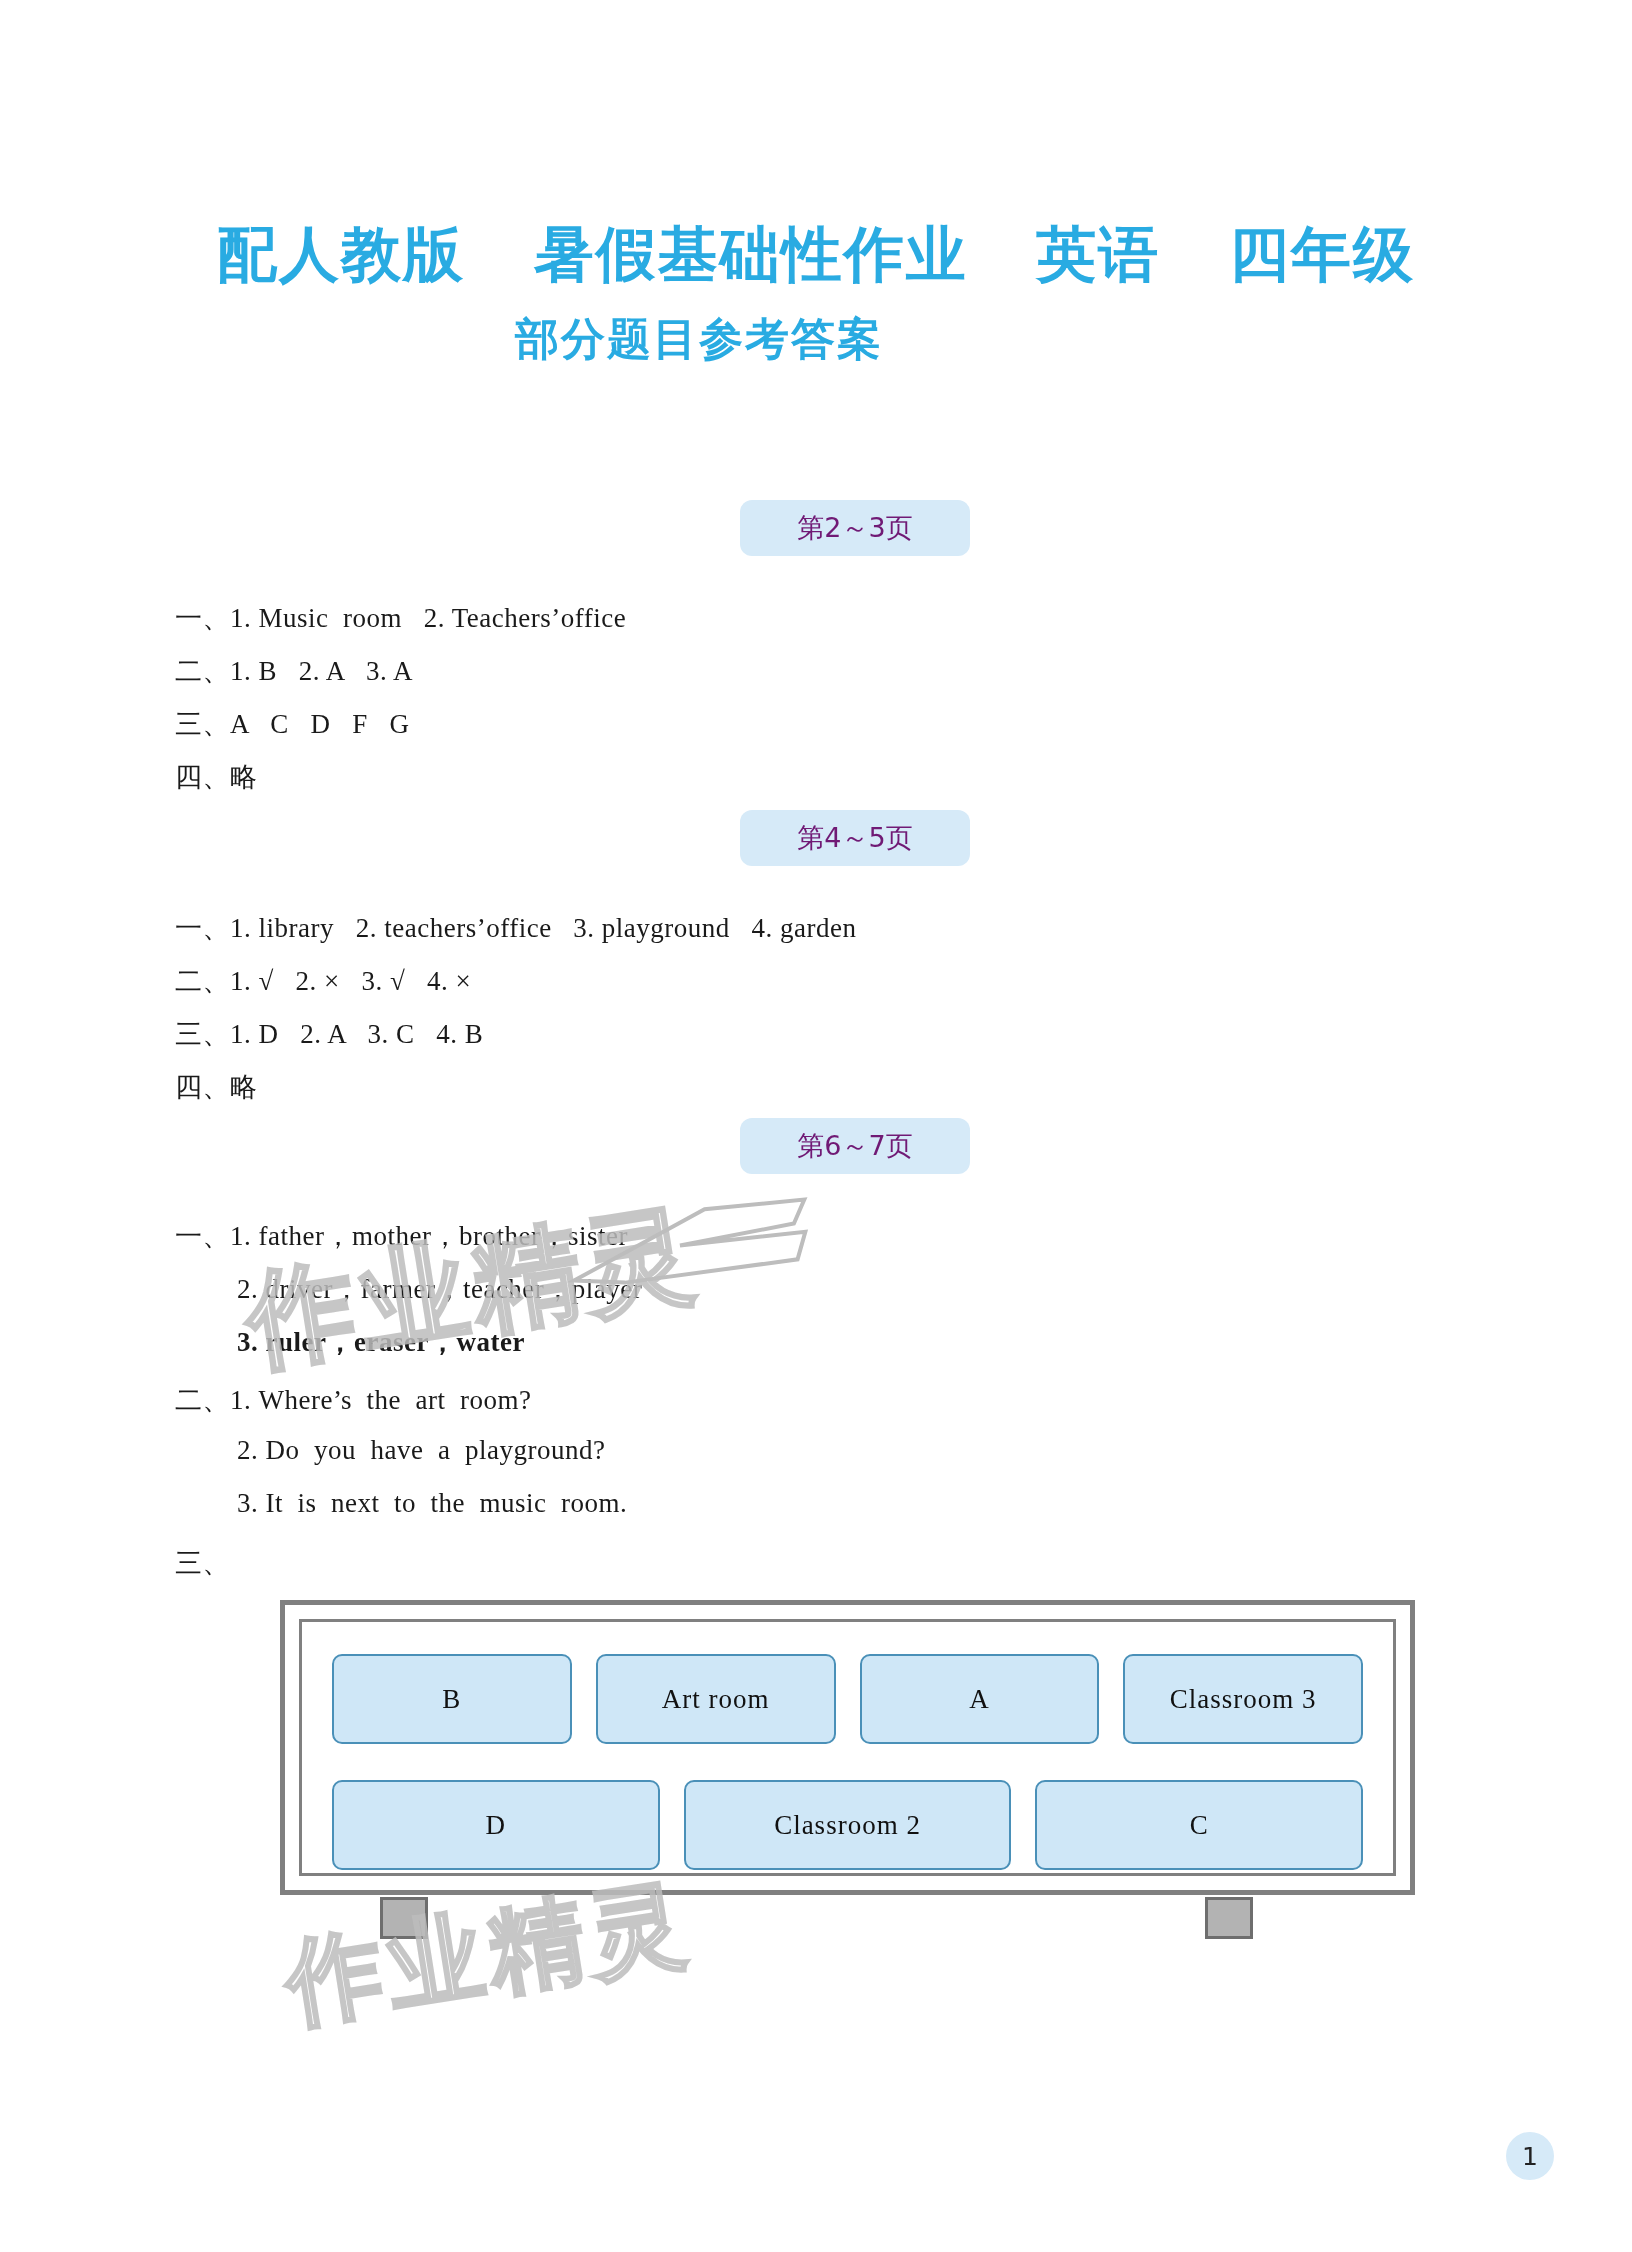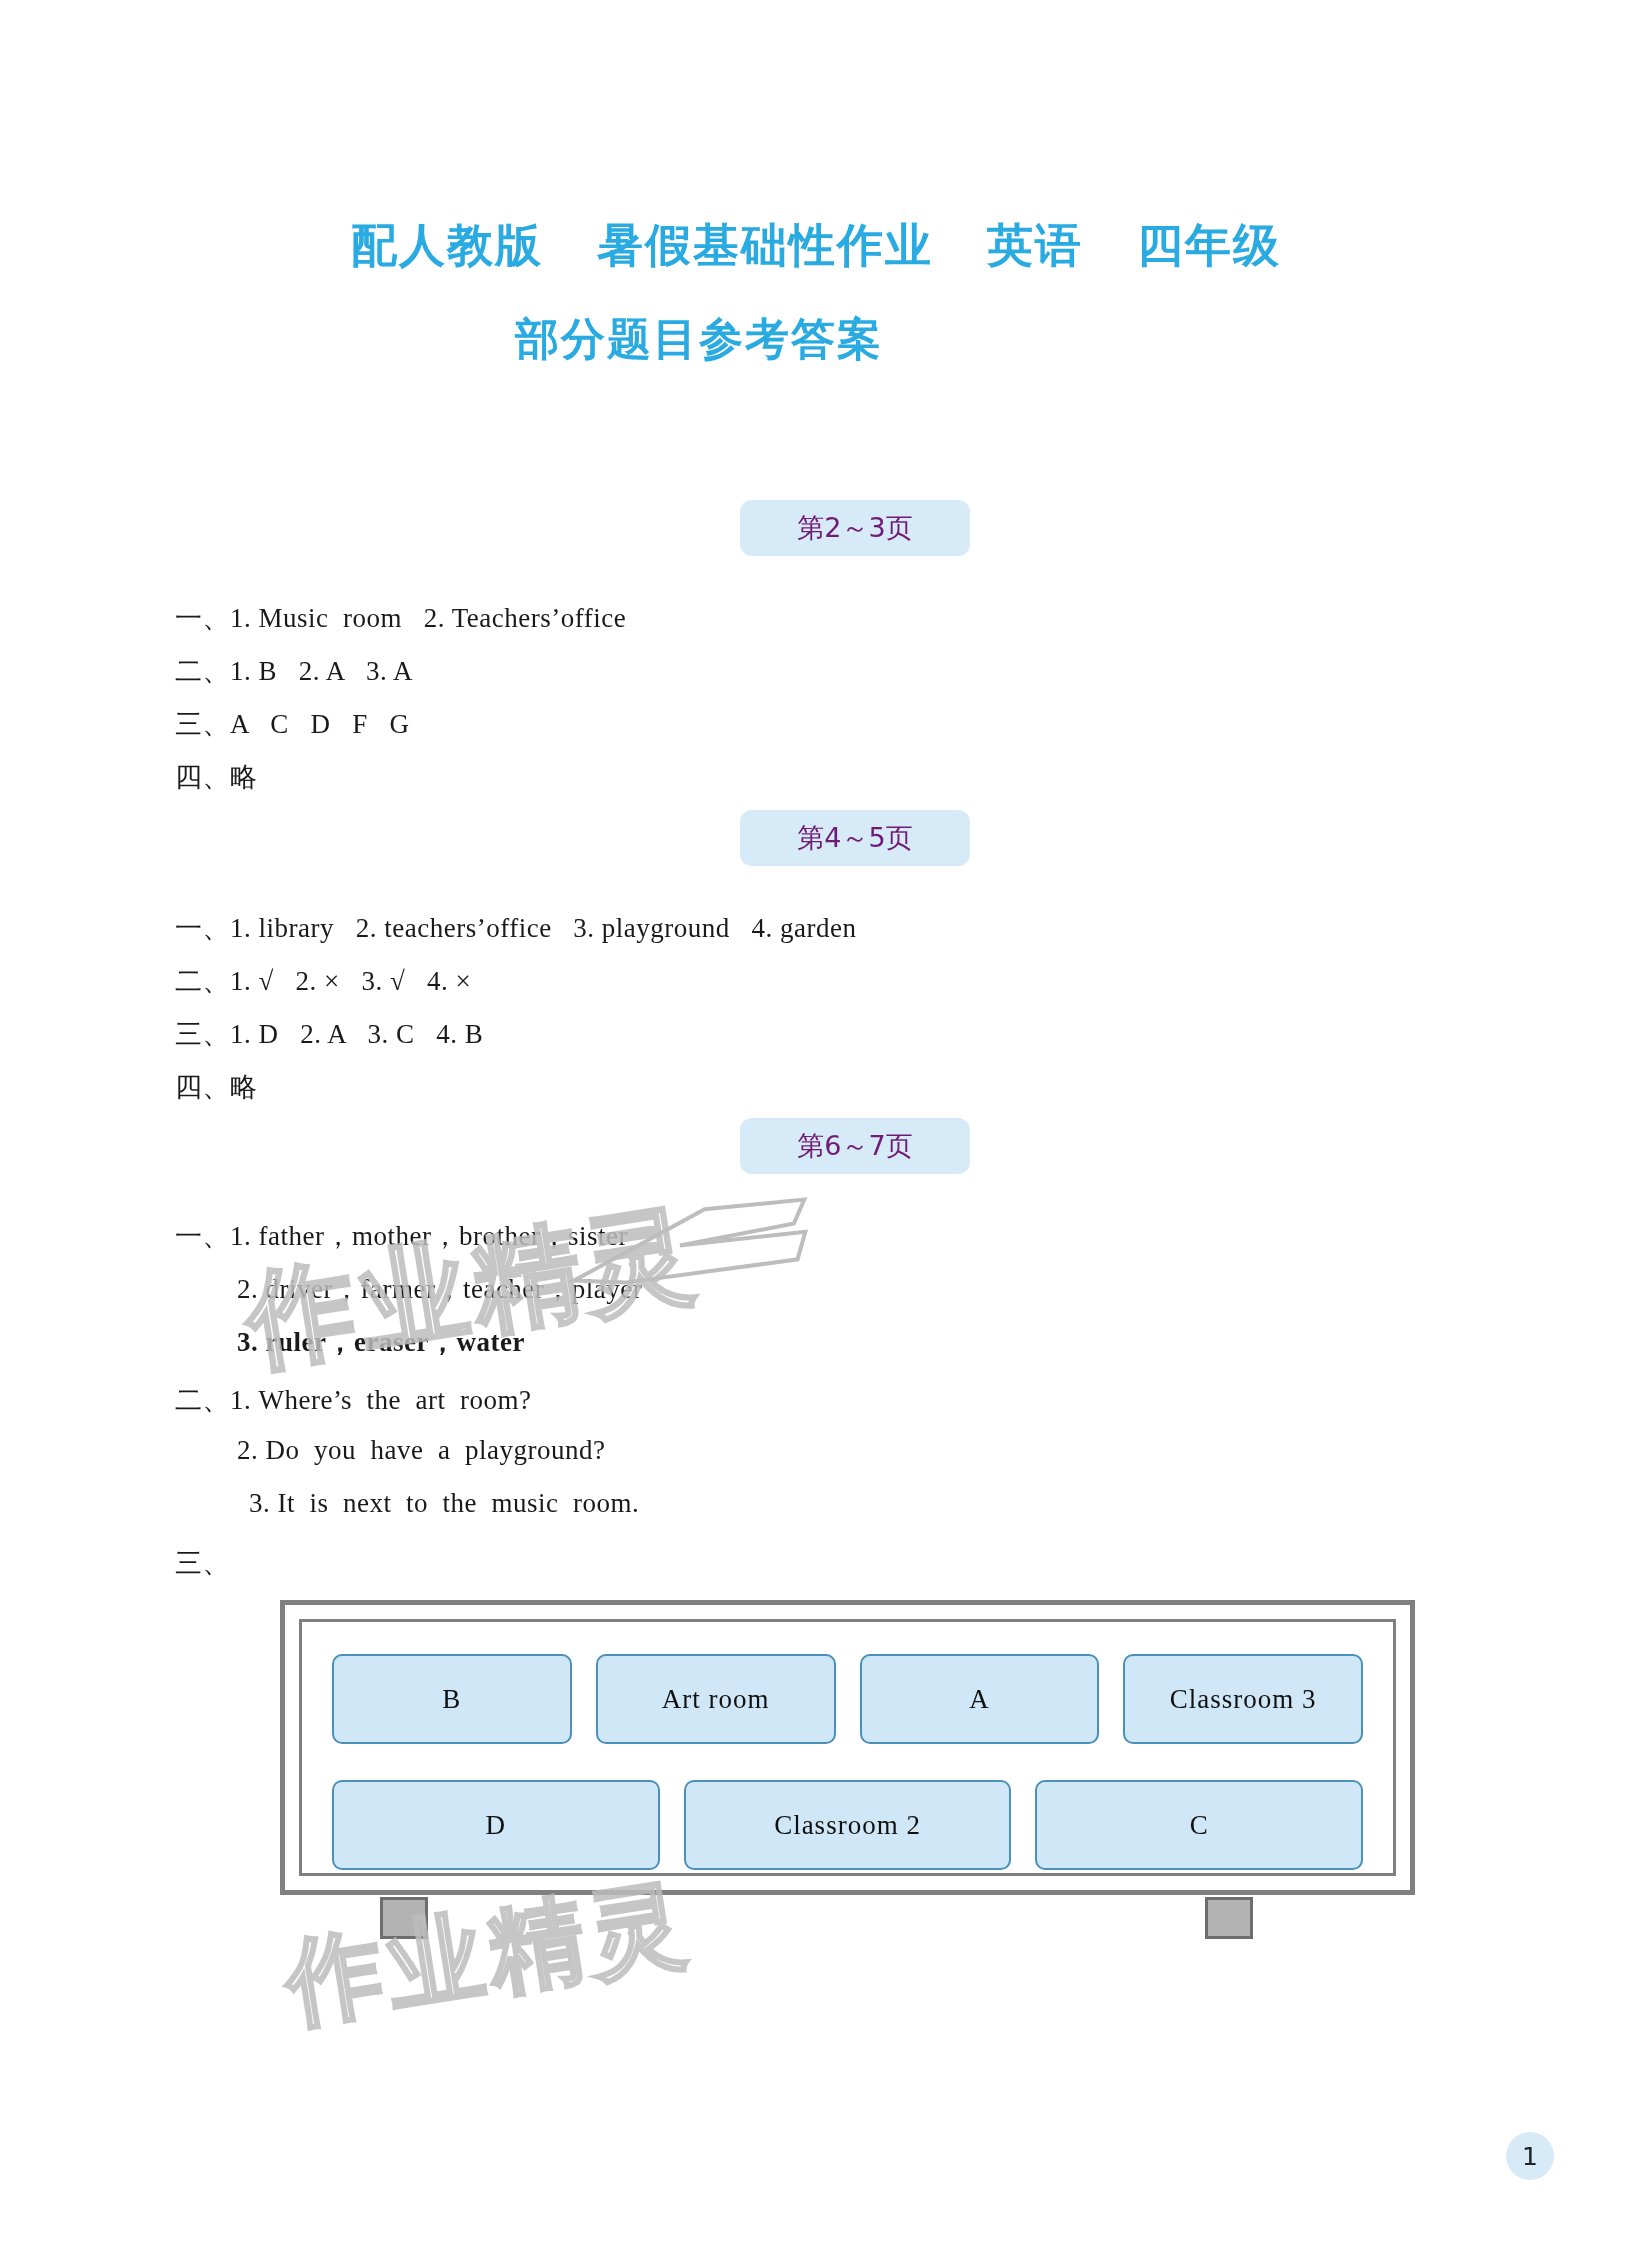--- a/index.html
+++ b/index.html
@@ -21,21 +21,21 @@
     width: 1632px;
     height: 2252px;
   }
 
   
   .title-main {
     position: absolute;
     left: 0; top: 215px;
     width: 1632px;
     text-align: center;
-    font-size: 46px;
+    font-size: 60px;
     letter-spacing: 2px;
     color: #29abe2;
     font-family: "DejaVu Sans", sans-serif;
     font-weight: 600;
     white-space: pre;
   }
   .title-sub {
     position: absolute;
     left: 0; top: 310px;
     width: 1398px;
@@ -193,21 +193,21 @@
   <div class="ln" style="left:175px; top:963px;">二、1. √   2. ×   3. √   4. ×</div>
   <div class="ln" style="left:175px; top:1016px;">三、1. D   2. A   3. C   4. B</div>
   <div class="ln" style="left:175px; top:1069px;">四、略</div>
 
   <div class="chip" style="top:1118px;">第6～7页</div>
   <div class="ln" style="left:175px; top:1218px;">一、1. father，mother，brother，sister</div>
   <div class="ln" style="left:237px; top:1271px;">2. driver，farmer，teacher，player</div>
   <div class="ln" style="left:237px; top:1324px;font-weight:bold;">3. ruler，eraser，water</div>
   <div class="ln" style="left:175px; top:1382px;">二、1. Where’s  the  art  room?</div>
   <div class="ln" style="left:237px; top:1435px;text-align:center;">2. Do  you  have  a  playground?</div>
-  <div class="ln" style="left:249px; top:1488px;">3. It  is  next  to  the  music  room.</div>
+  <div class="ln" style="left:237px; top:1488px;">3. It  is  next  to  the  music  room.</div>
   <div class="ln" style="left:175px; top:1545px;">三、</div>
 
   <div class="diagram">
     <div class="diagram-inner">
       <div class="cellrow r1">
         <div class="cell">B</div>
         <div class="cell">Art  room</div>
         <div class="cell">A</div>
         <div class="cell">Classroom  3</div>
       </div>

